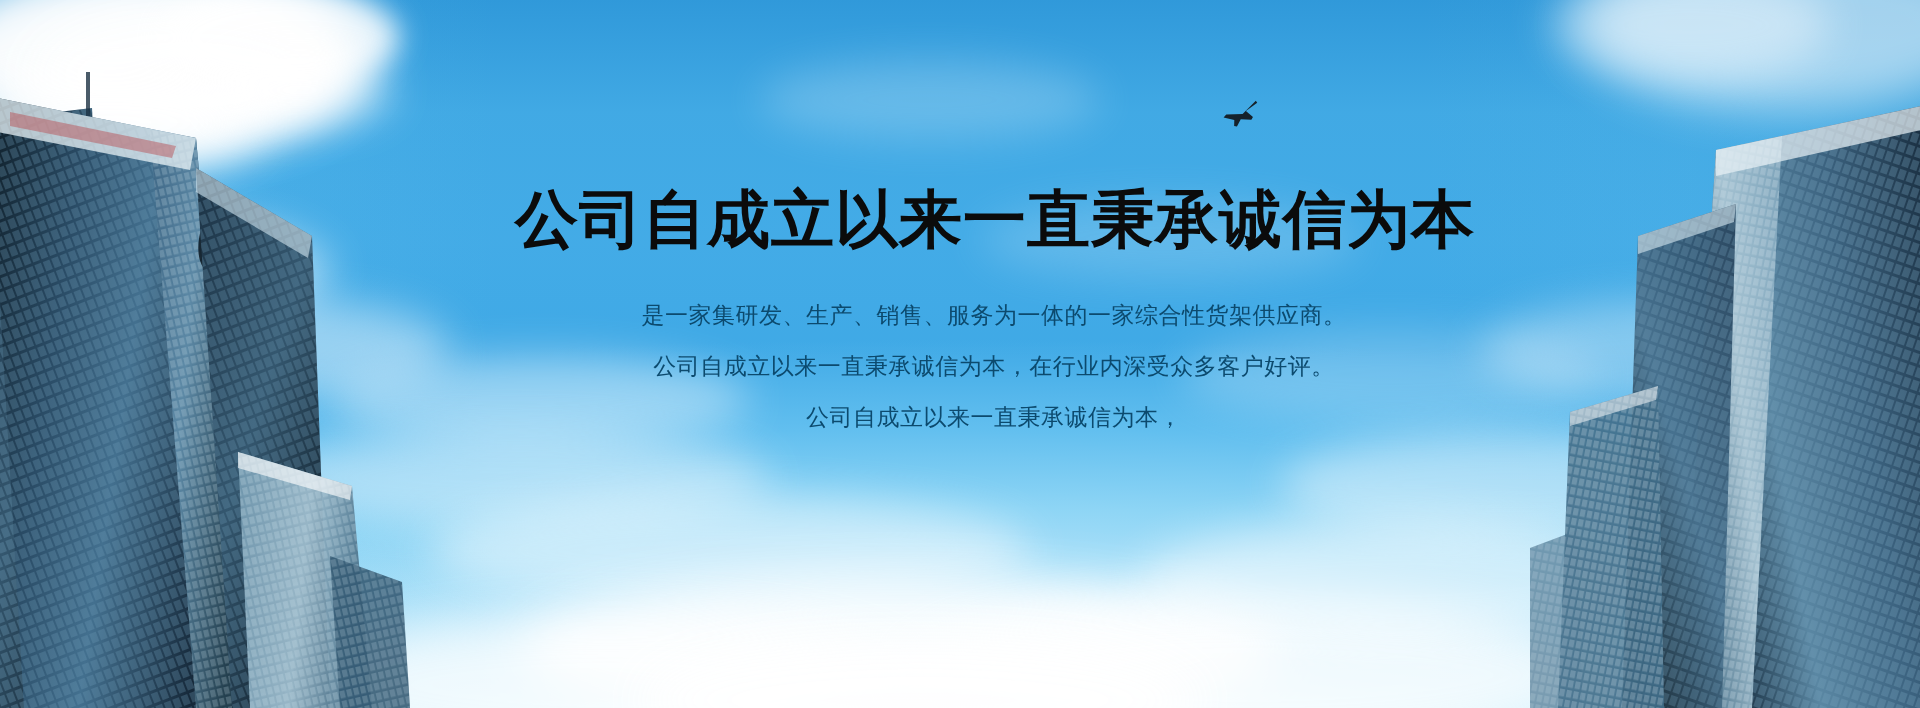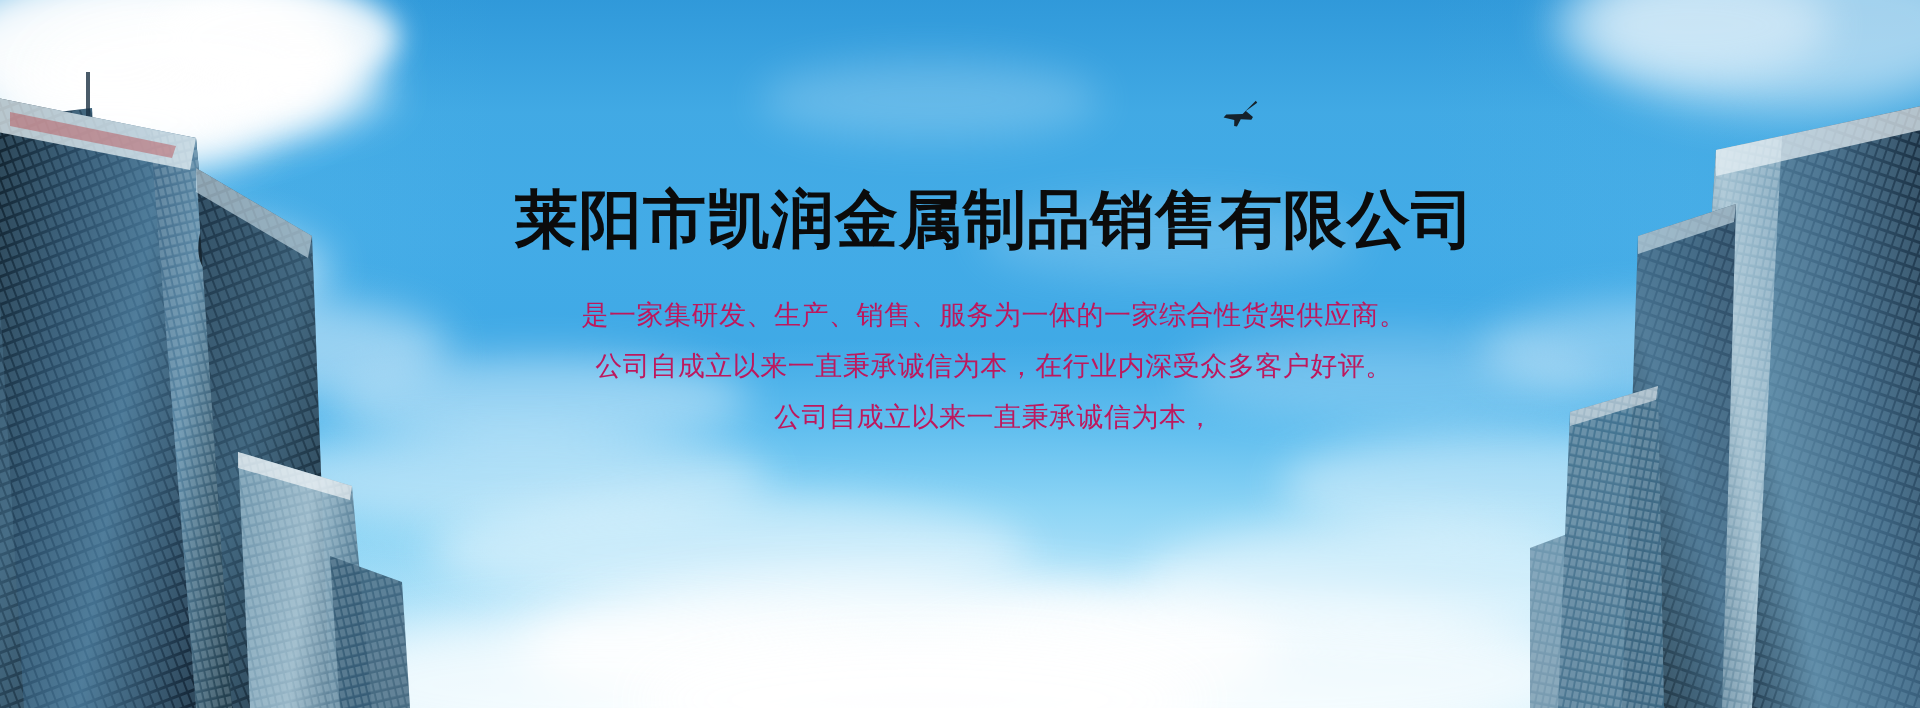--- a/index.html
+++ b/index.html
@@ -130,23 +130,23 @@
   .subcopy {
     position: absolute;
     left: 0;
     right: 0;
     top: 290px;
     text-align: center;
     padding-left: 68px;
     box-sizing: border-box;
   }
   .subline {
-    font-size: 27px;
+    font-size: 23px;
     line-height: 51px;
-    color: #be185d;
+    color: #0c4a6e;
     letter-spacing: .5px;
     white-space: nowrap;
   }
 </style>
 </head>
 <body>
 
 <div class="banner">
 
   <div class="sky"></div>
@@ -293,21 +293,21 @@
     <polygon points="0,548 48,530 52,708 0,708" fill="#4a7590" opacity="0.7"></polygon>
     <polygon points="0,548 48,530 52,708 0,708" fill="url(#winR2)" opacity="0.6"></polygon>
   </svg>
 
   <svg class="airplane" viewBox="0 0 42 28">
     <path d="M40.5 5.2 L24.5 14.8 L8.5 11.4 L5.2 13.6 L15.0 18.6 L13.4 24.4 L16.0 25.6 L21.4 19.6 L31.6 22.6 L33.8 20.4 L28.4 12.8 L41.4 7.6 Z" fill="#15222c"></path>
   </svg>
 
   <div class="content">
 
-    <h1 class="headline">莱阳市凯润金属制品销售有限公司</h1>
+    <h1 class="headline">公司自成立以来一直秉承诚信为本</h1>
 
     <div class="subcopy">
       <div class="subline">是一家集研发、生产、销售、服务为一体的一家综合性货架供应商。</div>
       <div class="subline">公司自成立以来一直秉承诚信为本，在行业内深受众多客户好评。</div>
       <div class="subline">公司自成立以来一直秉承诚信为本，</div>
     </div>
 
   </div>
 </div>
 

